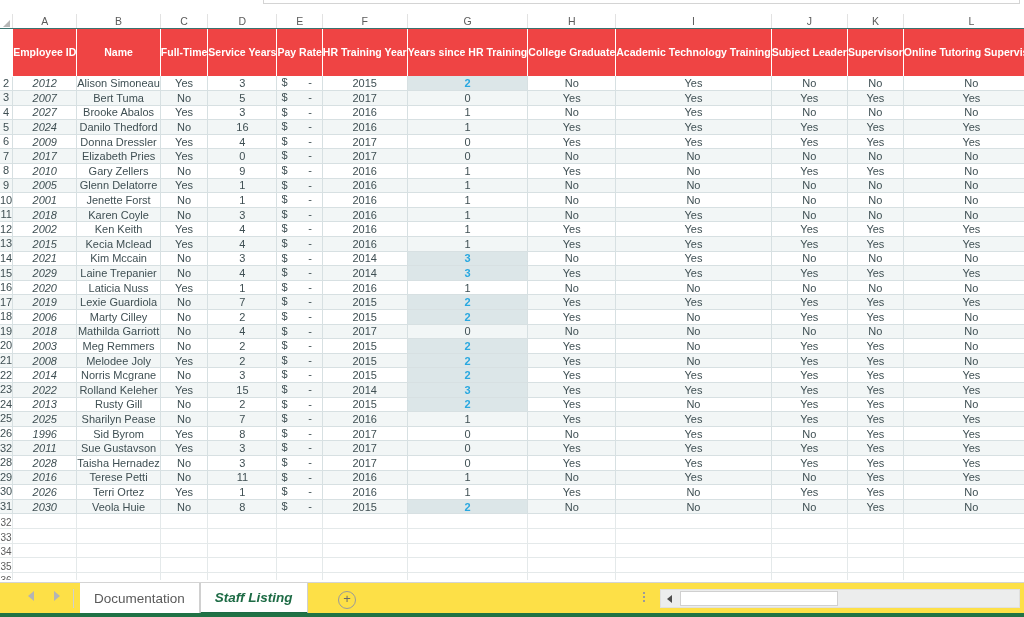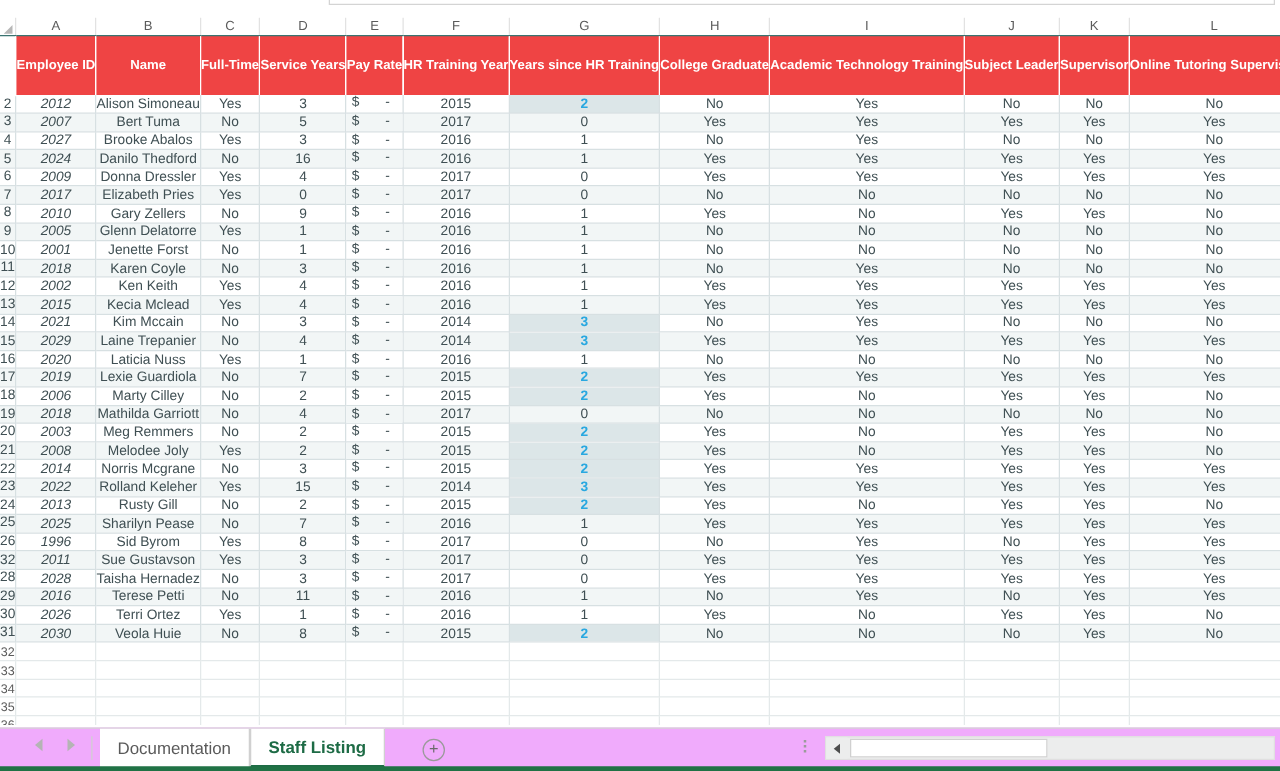--- a/index.html
+++ b/index.html
@@ -90,21 +90,21 @@
   
   .erow td{
     height:14.6px;border-bottom:1px solid #e4e9ea;border-right:1px solid #e4e9ea;
     background:#ffffff;
   }
   .erow td.firstsp{border-left:1px solid #e4e9ea;}
 
   
   .tabbar{
     position:absolute;left:0;top:582px;width:1024px;height:31px;
-    background:#f0abfc;border-top:1px solid #d4d4d4;
+    background:#fde047;border-top:1px solid #d4d4d4;
   }
   .navbtns{position:absolute;left:28px;top:8px;display:flex;gap:20px;}
   .navbtns .arrow{
     width:0;height:0;border-top:5px solid transparent;border-bottom:5px solid transparent;
   }
   .navbtns .left{border-right:6px solid #b4b4b4;}
   .navbtns .right{border-left:6px solid #b4b4b4;}
 
   .tabdiv{position:absolute;left:73px;top:6px;width:1px;height:19px;background:#d0d0d0;}
 
@@ -113,20 +113,21 @@
     display:flex;align-items:center;justify-content:center;
     padding:0 14px;font-size:13.5px;color:#5a5a5a;
     border-right:1px solid #d0d0d0;
     background:#ffffff;
   }
   .tab.active{
     font-weight:bold;color:#1d6b45;
     border-bottom:2.5px solid #1d6b45;
     border-left:1px solid #d0d0d0;
     border-right:1px solid #d0d0d0;
+    font-style:italic;
   }
   .addsheet{
     position:absolute;left:338px;top:8px;width:16px;height:16px;
     border:1.4px solid #9a9a9a;border-radius:50%;
     color:#6a6a6a;font-size:13px;line-height:13px;text-align:center;
   }
   .addsheet span{position:relative;top:-0.5px;}
 
   
   .dotgrip{position:absolute;left:643px;top:9px;width:3px;height:13px;}

